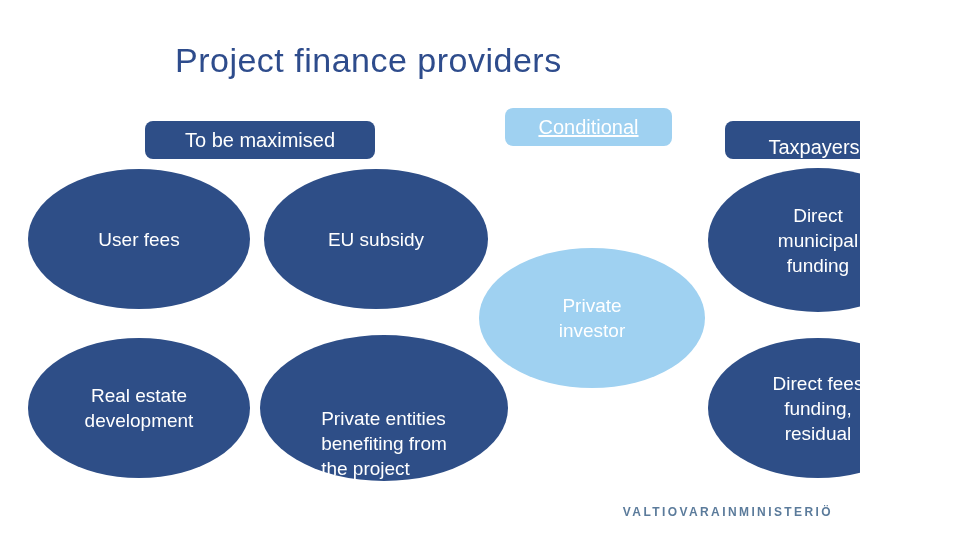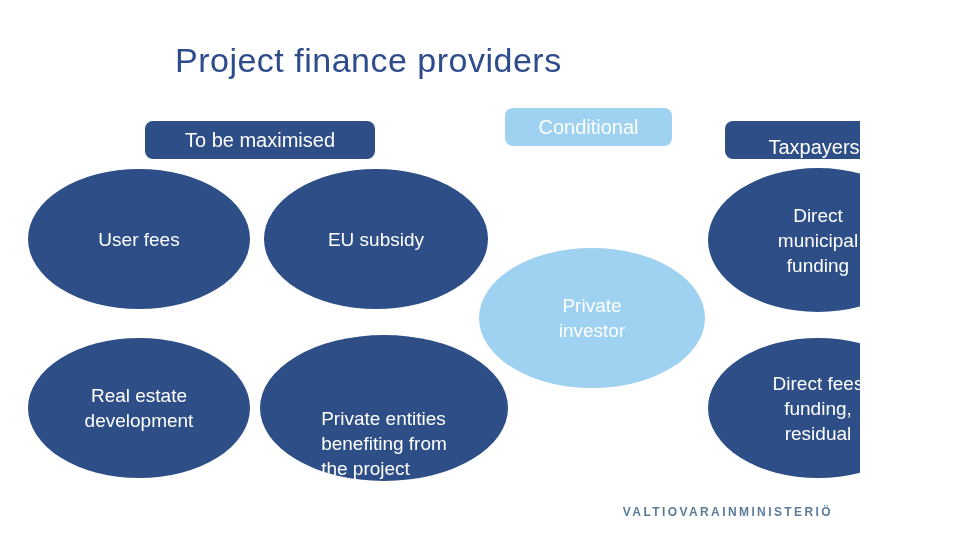--- a/index.html
+++ b/index.html
@@ -25,21 +25,21 @@
     height: 38px;
     border-radius: 8px;
     display: flex;
     align-items: center;
     justify-content: center;
     color: #ffffff;
     font-size: 20px;
     white-space: nowrap;
   }
   .badge.dark { background: var(--dark-blue, #2e4e87); margin-top: 13px; }
-  .badge.light { background: var(--light-blue, #9fd1f1); }
+  .badge.light { background: var(--light-blue, #9fd1f1); text-decoration: underline; }
   .badge-maximised { left: 145px; top: 108px; width: 230px; }
   .badge-conditional { left: 505px; top: 108px; width: 167px; }
   .badge-taxpayers { left: 725px; top: 108px; width: 178px; align-items: flex-end; }
   .ellipse {
     position: absolute;
     border-radius: 50%;
     display: flex;
     align-items: center;
     justify-content: center;
     color: #ffffff;

